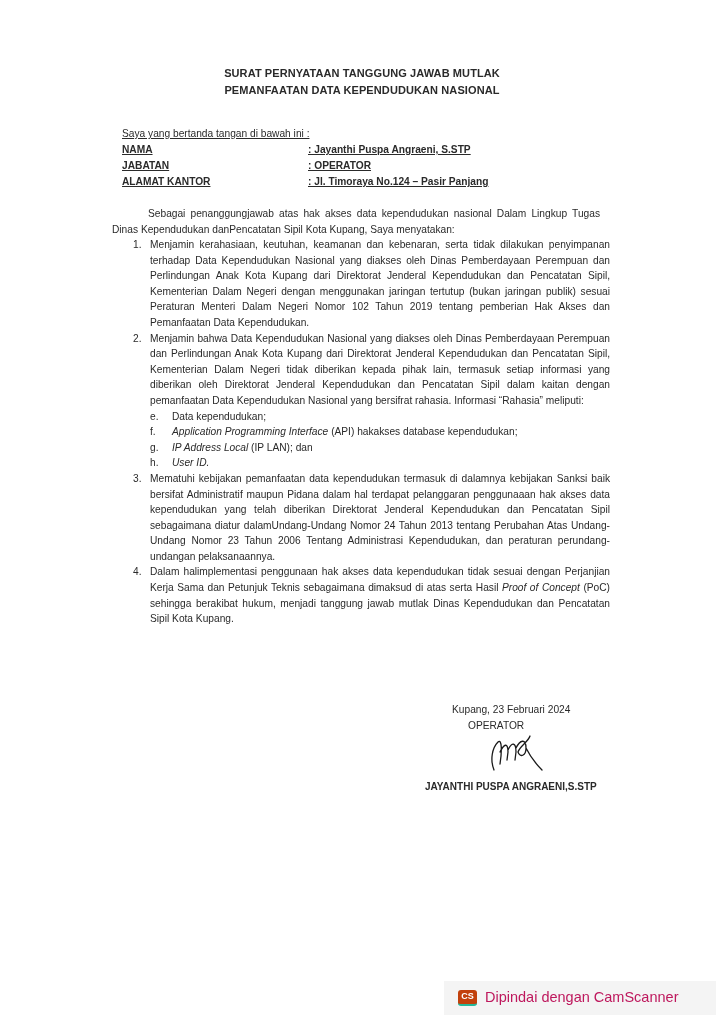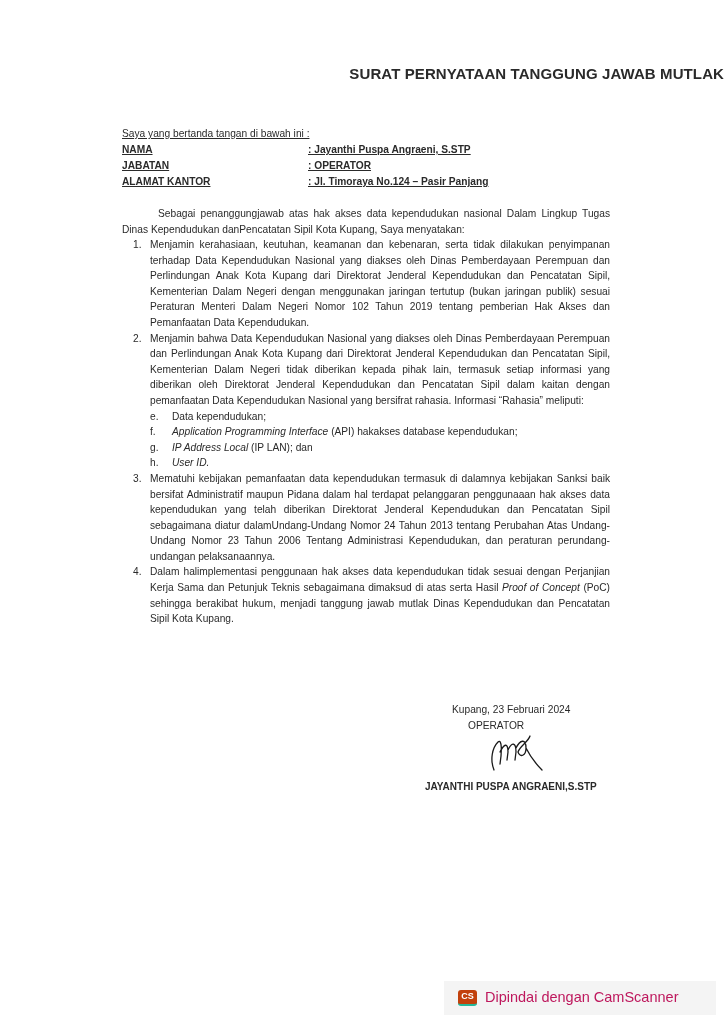--- a/index.html
+++ b/index.html
@@ -4,31 +4,31 @@
 <style>
   html, body { margin: 0; padding: 0; }
   body {
     width: 724px; height: 1024px; position: relative; overflow: hidden;
     background: #ffffff; color: #2a2a2a;
     font-family: "Liberation Sans", sans-serif;
     font-size: 10.2px; line-height: 15.6px;
   }
   .page { position: absolute; left: 0; top: 0; width: 724px; height: 1024px; }
   .title {
-    position: absolute; left: 0; width: 724px; text-align: right;
-    font-weight: bold; font-size: 15px; letter-spacing: 0.1px;
+    position: absolute; left: 0; width: 724px; text-align: center;
+    font-weight: bold; font-size: 11px; letter-spacing: 0.1px;
   }
   .t1 { top: 66px; }
   .t2 { top: 83px; }
   .abs { position: absolute; text-decoration: underline; }
   .intro { left: 122px; top: 126px; }
   .field-label { left: 122px; font-weight: bold; }
   .field-value { left: 308px; font-weight: bold; }
   .para {
-    position: absolute; left: 122px; width: 488px; text-align: justify;
+    position: absolute; left: 112px; width: 488px; text-align: justify;
   }
   .para .indent { display: inline-block; width: 36px; }
   .list { position: absolute; left: 122px; width: 488px; }
   .item { position: relative; padding-left: 28px; text-align: justify; }
   .item .num { position: absolute; left: 11px; top: 0; }
   .sub { position: relative; padding-left: 22px; }
   .sub .letter { position: absolute; left: 0; top: 0; }
   i { font-style: italic; }
   .sign-place { position: absolute; left: 452px; top: 702px; }
   .sign-role { position: absolute; left: 468px; top: 718px; }
@@ -45,20 +45,21 @@
     border-bottom: 2px solid #25b89a; box-sizing: border-box;
   }
   .cs-text { margin-left: 8px; font-size: 14.5px; color: #be185d; }
 </style>
 </head>
 <body>
 
 <div class="page">
 
   <div class="title t1">SURAT PERNYATAAN TANGGUNG JAWAB MUTLAK</div>
+  <div class="title t2">PEMANFAATAN DATA KEPENDUDUKAN NASIONAL</div>
 
   <div class="abs intro">Saya yang bertanda tangan di bawah ini :</div>
 
   <div class="abs field-label" style="top:142px">NAMA</div>
   <div class="abs field-value" style="top:142px">: Jayanthi Puspa Angraeni, S.STP</div>
   <div class="abs field-label" style="top:158px">JABATAN</div>
   <div class="abs field-value" style="top:158px">: OPERATOR</div>
   <div class="abs field-label" style="top:174px">ALAMAT KANTOR</div>
   <div class="abs field-value" style="top:174px">: Jl. Timoraya No.124 – Pasir Panjang</div>
 

